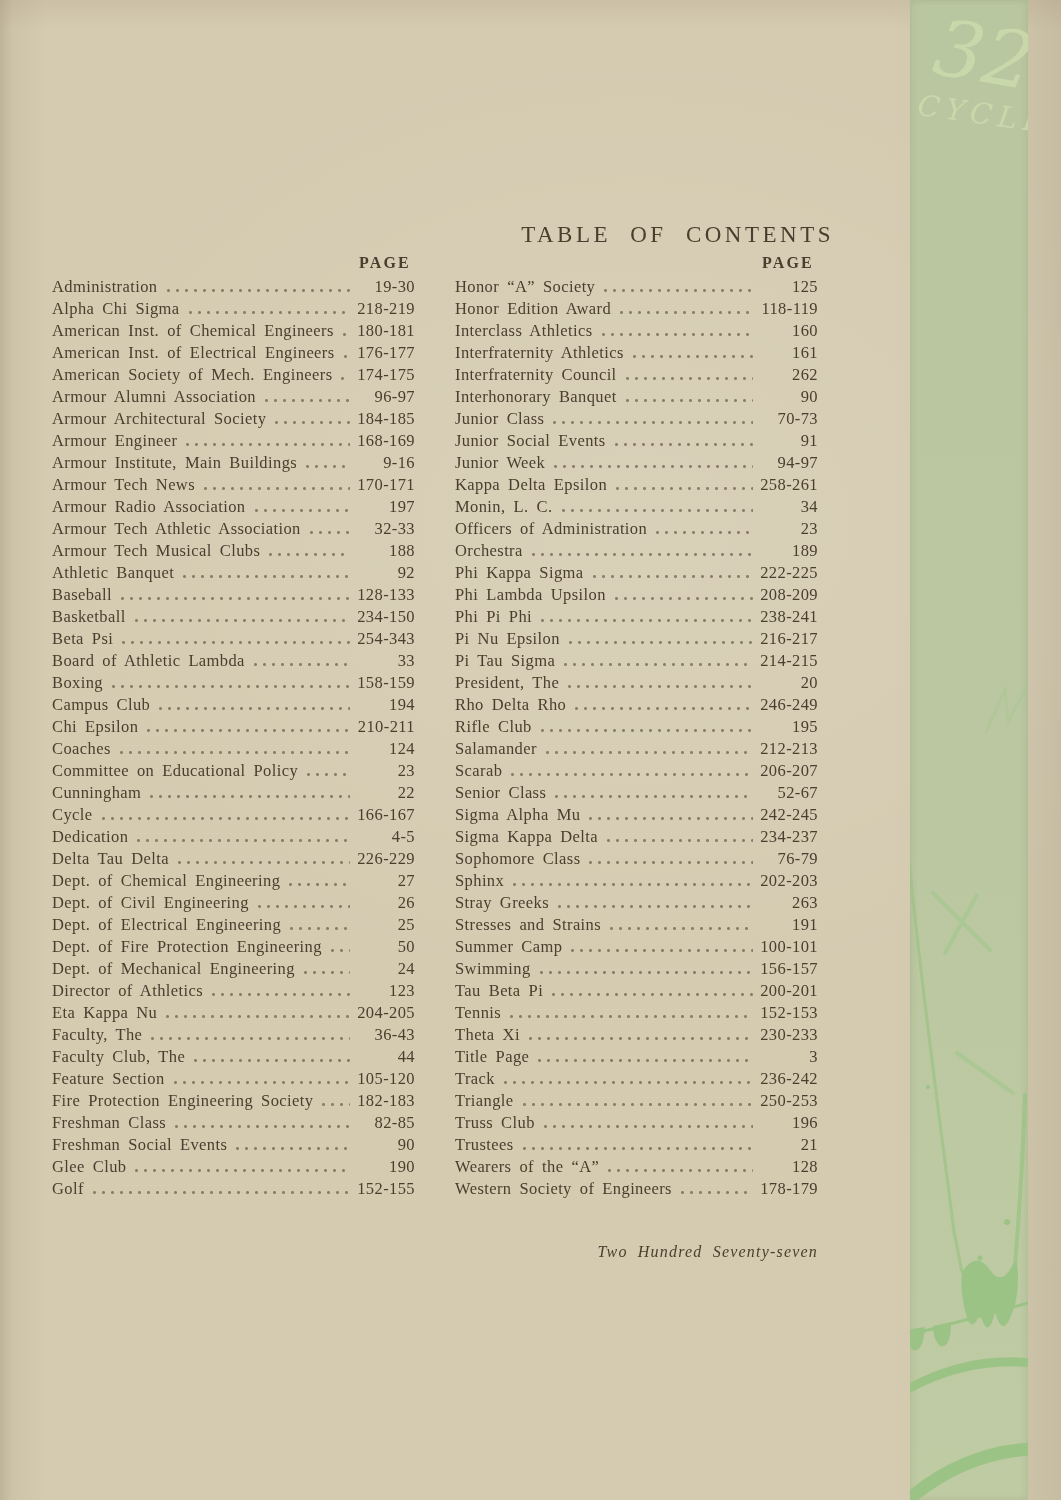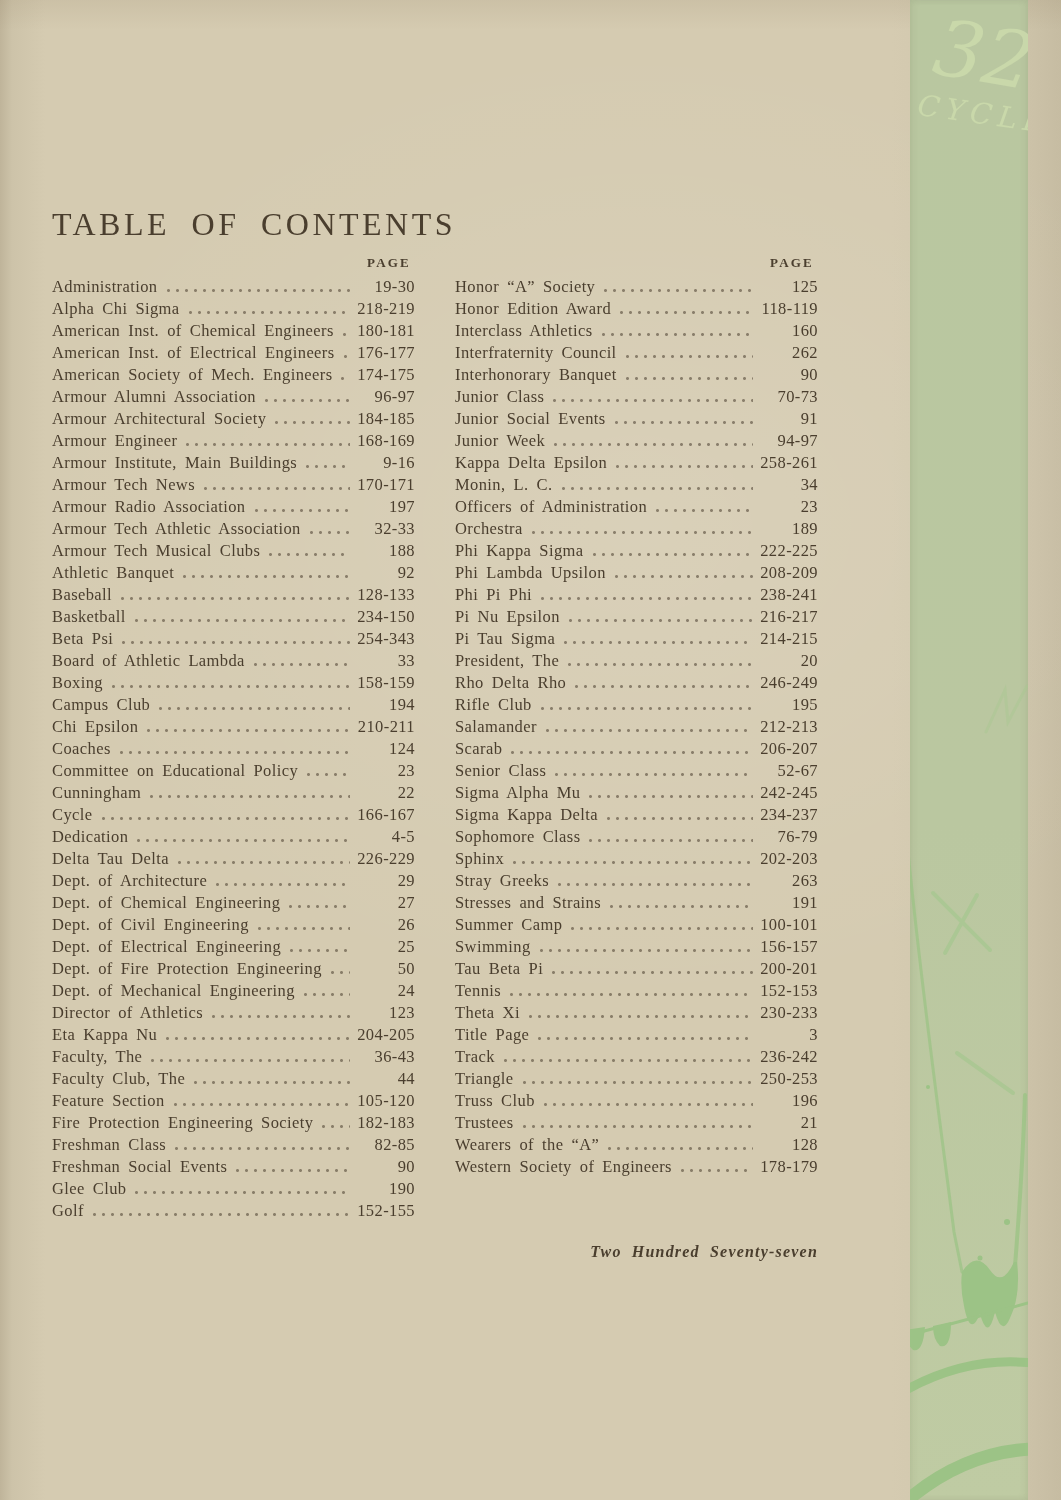--- a/index.html
+++ b/index.html
@@ -10,50 +10,50 @@
   html,body{margin:0;padding:0;background:#888;}
   .canvas{
     position:relative; width:1061px; height:1500px; overflow:hidden;
     font-family:"Liberation Serif", serif; color:var(--ink);
     background:
       radial-gradient(ellipse 900px 700px at 60% 35%, rgba(255,255,255,0.10), rgba(255,255,255,0) 70%),
       linear-gradient(180deg, rgba(120,100,70,0.10) 0px, rgba(120,100,70,0) 30px),
       linear-gradient(90deg, var(--paper-edge) 0px, #cdc3a9 12px, var(--paper) 45px, var(--paper) 84%, #ccc2a8 97%, #c6bca2 100%);
   }
   .title{
-    position:absolute; left:52px; top:206px; width:766px; margin:0;
-    text-align:left; font-size:32px; font-weight:normal;
+    position:absolute; left:52px; top:206px; width:766px; margin:16px;
+    text-align:right; font-size:23px; font-weight:normal;
     letter-spacing:3.5px; word-spacing:10px; color:var(--ink);
   }
   .columns{
     position:absolute; left:52px; top:250px; width:766px;
     display:flex; gap:40px;
   }
   .col{ width:363px; }
   .page-col-header{
     text-align:right; padding-right:4px;
-    font-size:13px; line-height:26px; font-weight:bold;
+    font-size:16px; line-height:26px; font-weight:bold;
     letter-spacing:2.2px;
   }
   .toc-row{
     display:flex; align-items:baseline; height:22px; line-height:22px;
     font-size:16.5px; letter-spacing:0.4px; word-spacing:3.5px;
     white-space:nowrap;
   }
   .toc-label{ flex:0 1 auto; overflow:hidden; }
   .toc-dots{
     flex:1 1 6px; min-width:6px; align-self:stretch; margin:0 3px 0 6px;
     background-image:radial-gradient(circle, rgba(74,62,46,0.55) 1.2px, rgba(74,62,46,0) 1.7px);
     background-size:9px 5px; background-repeat:repeat-x;
     background-position:left calc(100% - 5px);
   }
   .toc-page{ flex:0 0 62px; text-align:right; }
   .folio{
     position:absolute; top:1243px; right:243px;
-    font-style:italic; font-size:16px; letter-spacing:1.2px; word-spacing:5px;font-weight:bold;
+    font-style:italic; font-size:16px; letter-spacing:1.2px; word-spacing:5px;
   }
   .green-strip{
     position:absolute; left:910px; top:0; width:118px; height:1500px;
     background:linear-gradient(180deg, var(--strip-green) 0%, #bac7a0 55%, #bfcba3 100%);
     box-shadow:inset 3px 0 6px rgba(90,90,60,0.08), inset -3px 0 6px rgba(90,90,60,0.08);
   }
   .green-strip svg{ display:block; }
   .hand{ fill:var(--handwriting-green); font-family:"DejaVu Serif", serif; font-style:italic; opacity:0.95; }
   .scrib{ stroke:var(--scribble-green); stroke-width:4; fill:none; stroke-linecap:round; opacity:0.8; }
   .scrib-faint{ stroke:var(--scribble-green); stroke-width:3; fill:none; stroke-linecap:round; opacity:0.45; }
@@ -200,25 +200,20 @@
     <span class="toc-label">Dedication</span>
     <span class="toc-dots"></span>
     <span class="toc-page">4-5</span>
   </div>
           <div class="toc-row">
     <span class="toc-label">Delta Tau Delta</span>
     <span class="toc-dots"></span>
     <span class="toc-page">226-229</span>
   </div>
           <div class="toc-row">
-    <span class="toc-label">Dept. of Architecture</span>
-    <span class="toc-dots"></span>
-    <span class="toc-page">29</span>
-  </div>
-          <div class="toc-row">
     <span class="toc-label">Dept. of Chemical Engineering</span>
     <span class="toc-dots"></span>
     <span class="toc-page">27</span>
   </div>
           <div class="toc-row">
     <span class="toc-label">Dept. of Civil Engineering</span>
     <span class="toc-dots"></span>
     <span class="toc-page">26</span>
   </div>
           <div class="toc-row">
@@ -298,20 +293,25 @@
   </div>
           <div class="toc-row">
     <span class="toc-label">Honor Edition Award</span>
     <span class="toc-dots"></span>
     <span class="toc-page">118-119</span>
   </div>
           <div class="toc-row">
     <span class="toc-label">Interclass Athletics</span>
     <span class="toc-dots"></span>
     <span class="toc-page">160</span>
+  </div>
+          <div class="toc-row">
+    <span class="toc-label">Interfraternity Athletics</span>
+    <span class="toc-dots"></span>
+    <span class="toc-page">161</span>
   </div>
           <div class="toc-row">
     <span class="toc-label">Interfraternity Council</span>
     <span class="toc-dots"></span>
     <span class="toc-page">262</span>
   </div>
           <div class="toc-row">
     <span class="toc-label">Interhonorary Banquet</span>
     <span class="toc-dots"></span>
     <span class="toc-page">90</span>

